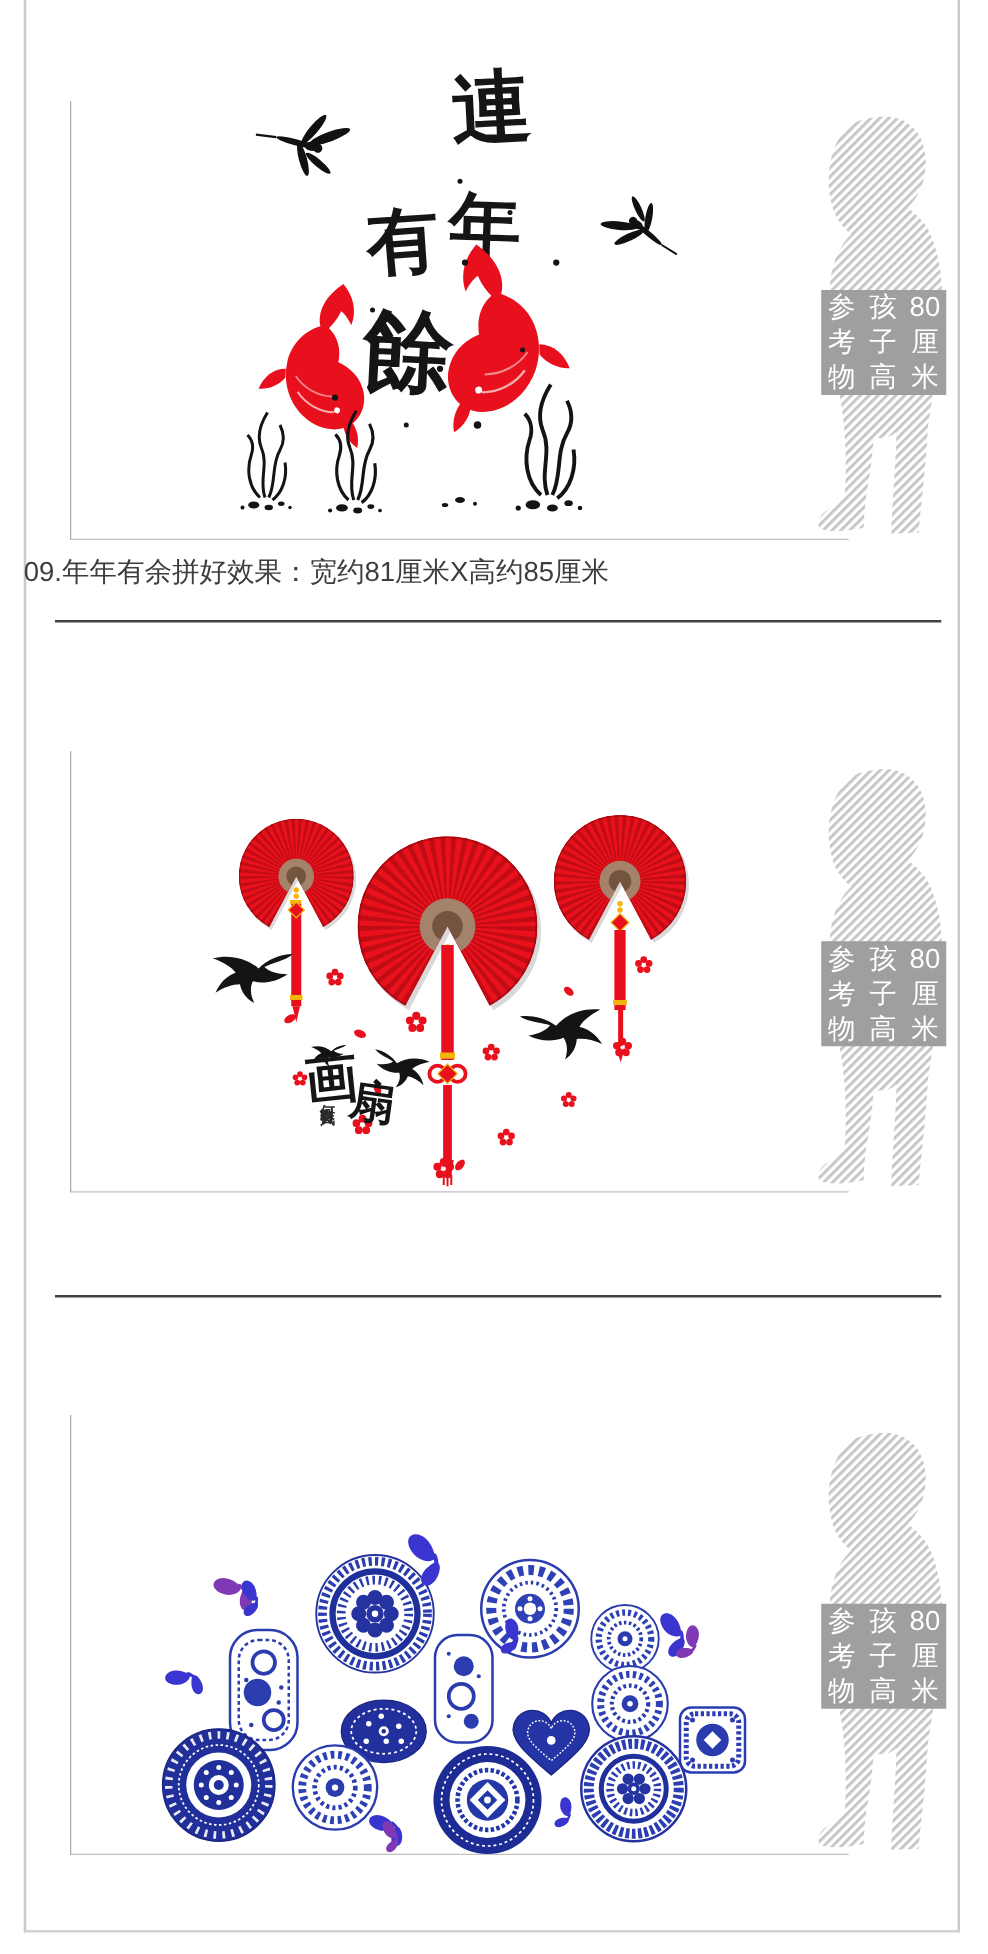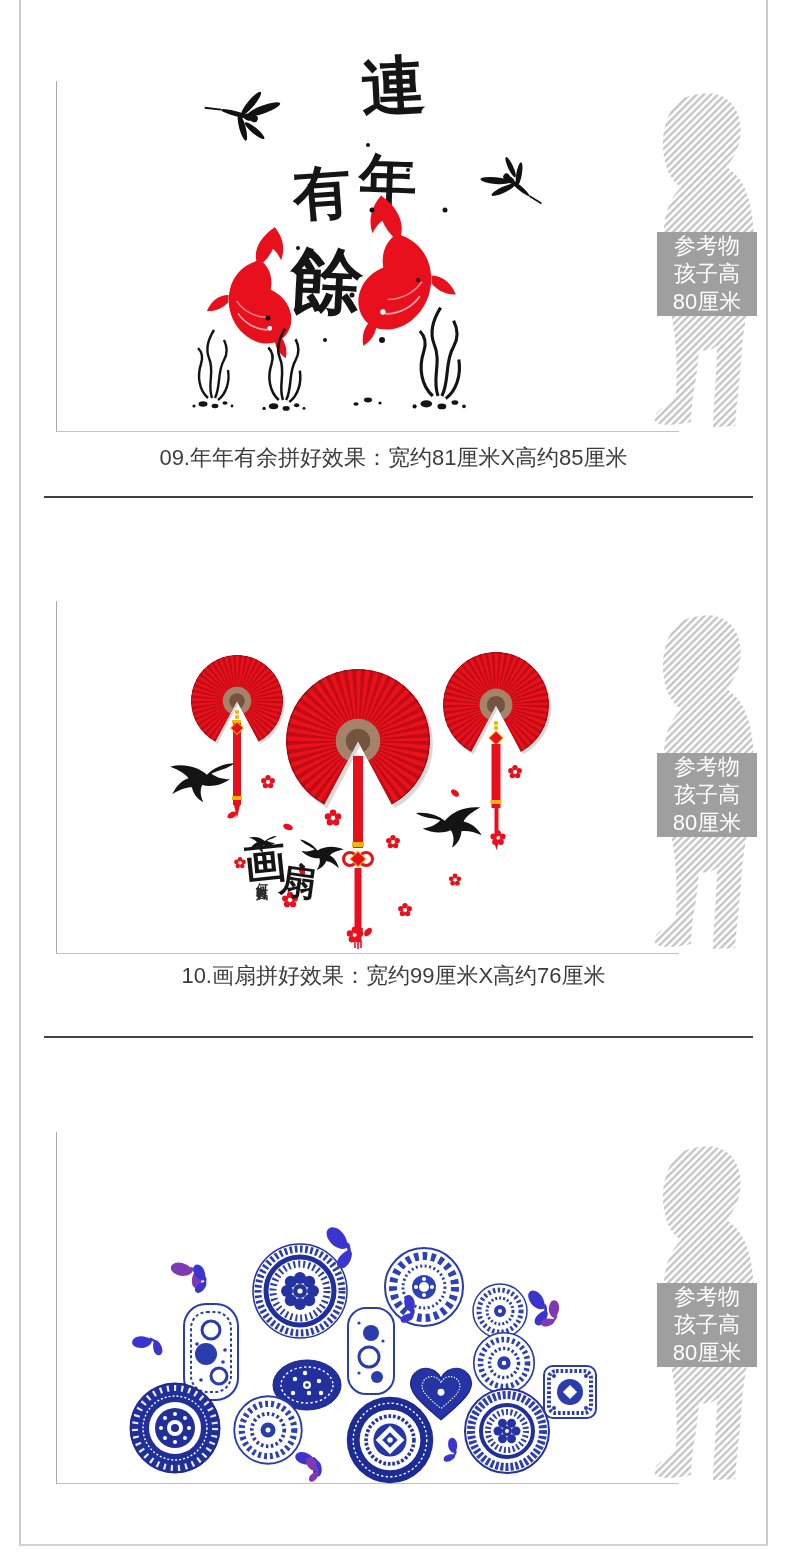--- a/index.html
+++ b/index.html
@@ -3,22 +3,22 @@
 <meta charset="utf-8">
 <style>
   html,body{margin:0;padding:0;background:#ffffff;}
   .page{position:relative;width:790px;height:1563px;background:#fff;overflow:hidden;
         font-family:"Liberation Sans",sans-serif;}
   .vline,.hline{position:absolute;}
   .pbox{position:absolute;left:56px;width:622px;border-left:1px solid #ababab;border-bottom:1px solid #c2c2c2;}
   .art{position:absolute;overflow:visible;}
   .sil{position:absolute;left:648px;width:116px;height:342px;overflow:visible;}
   .badge{position:absolute;left:657px;width:100px;height:84px;background:#9f9f9f;color:#ffffff;
-         font-size:22px;line-height:28px;text-align:center;display:flex;flex-direction:column;justify-content:flex-end;}
-  .caption{position:absolute;left:19px;width:749px;text-align:center;font-size:22px;color:#3d3d3d;height:28px;line-height:28px;}
+         font-size:22px;line-height:28px;text-align:center;display:flex;justify-content:flex-end;}
+  .caption{position:absolute;left:19px;width:749px;font-size:22px;color:#3d3d3d;height:28px;line-height:28px;}
   .sep{position:absolute;left:44px;width:709px;height:2px;background:#414141;}
   .seal{position:absolute;left:253px;top:874px;height:64px;writing-mode:vertical-rl;
         font-size:12px;letter-spacing:2px;color:#2a2a2a;font-weight:bold;}
   svg text.callig{font-family:"Liberation Serif","DejaVu Serif",serif;font-weight:bold;fill:#151515;}
 </style>
 </head>
 <body>
 
 <div class="page">
 
@@ -357,21 +357,20 @@
   <div class="seal">何时春风</div>
 
   <svg class="sil" style="top:612px" viewBox="0 0 112 340">
     <use href="#childPath" fill="url(#hatch)"></use>
   </svg>
   <div class="badge" style="top:753px">
     <span>参考物</span>
     <span>孩子高</span>
     <span>80厘米</span>
   </div>
-  <div class="caption" style="top:962px">10.画扇拼好效果：宽约99厘米X高约76厘米</div>
   <div class="sep" style="top:1036px"></div>
 
   <div class="pbox" style="top:1132px;height:351px;"></div>
 
   <svg class="art" style="left:125px;top:1232px" width="510" height="252" viewBox="0 0 510 252">
     <use href="#plateBig" transform="translate(175,59)"></use>
     <use href="#plateHearts" transform="translate(299,55)"></use>
     <use href="#plateSmall" transform="translate(375,79)"></use>
     <use href="#pillTile" transform="translate(86,120)"></use>
     <use href="#jarPill" transform="translate(246,119)"></use>

